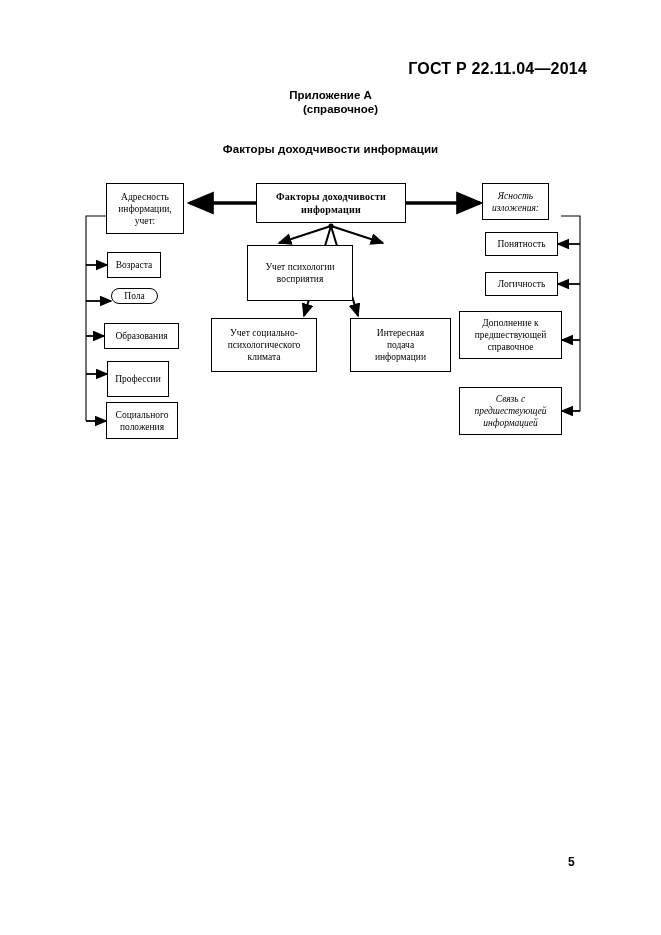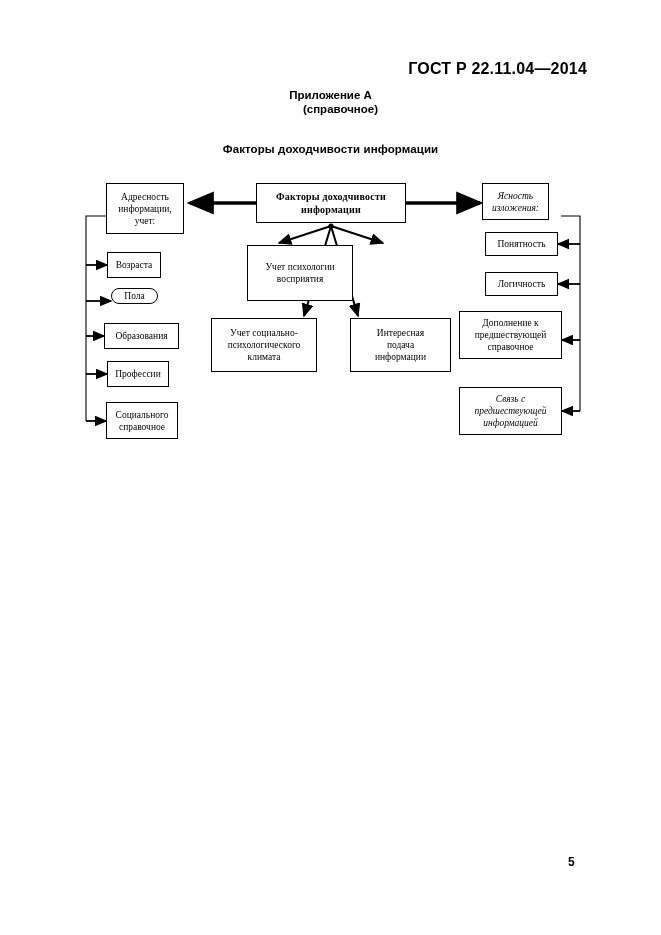--- a/index.html
+++ b/index.html
@@ -116,25 +116,25 @@
 
     <div class="node" style="left:107px;top:252px;width:54px;height:26px;">
       <span>Возраста</span>
     </div>
     <div class="node" style="left:111px;top:288px;width:47px;height:16px;border-radius:12px;">
       <span>Пола</span>
     </div>
     <div class="node" style="left:104px;top:323px;width:75px;height:26px;">
       <span>Образования</span>
     </div>
-    <div class="node" style="left:107px;top:361px;width:62px;height:26px;">
+    <div class="node" style="left:107px;top:361px;width:62px;height:36px;">
       <span>Профессии</span>
     </div>
     <div class="node" style="left:106px;top:402px;width:72px;height:37px;">
-      <span>Социального справочное</span>
+      <span>Социального положения</span>
     </div>
 
     <div class="node" style="left:482px;top:183px;width:67px;height:37px;font-style:italic;">
       <span>Ясность изложения:</span>
     </div>
 
     <div class="node" style="left:485px;top:232px;width:73px;height:24px;">
       <span>Понятность</span>
     </div>
     <div class="node" style="left:485px;top:272px;width:73px;height:24px;">

